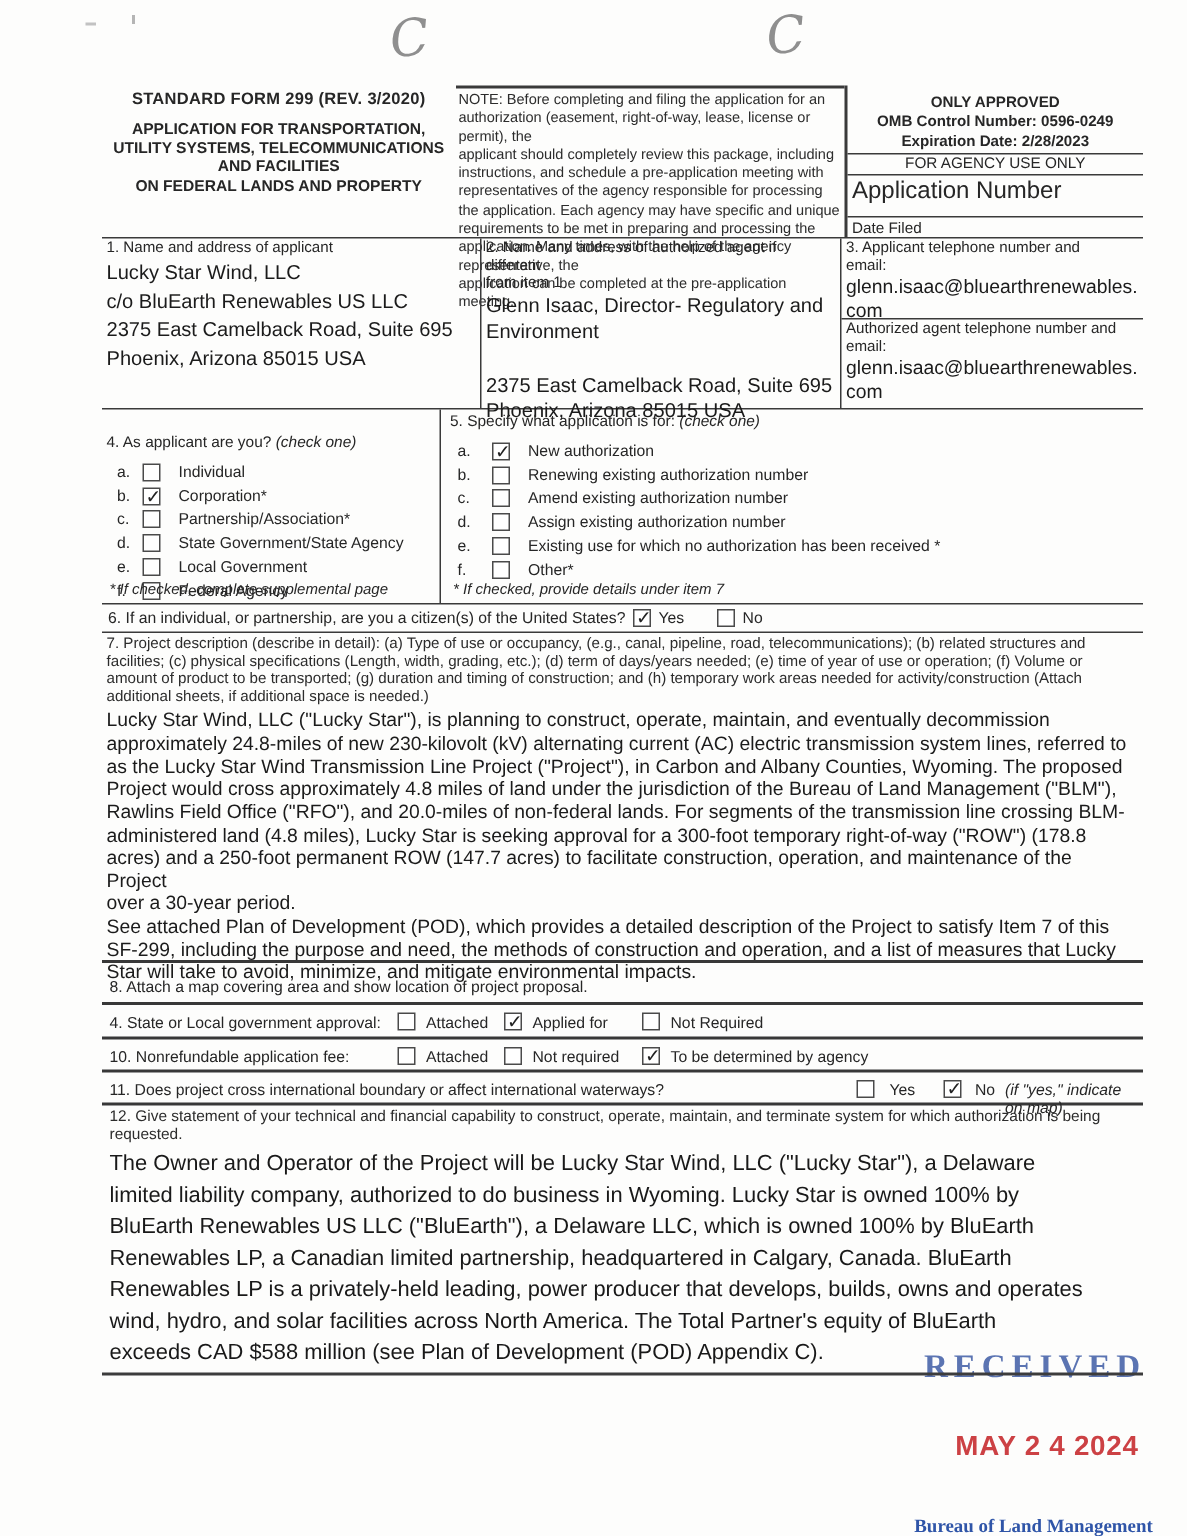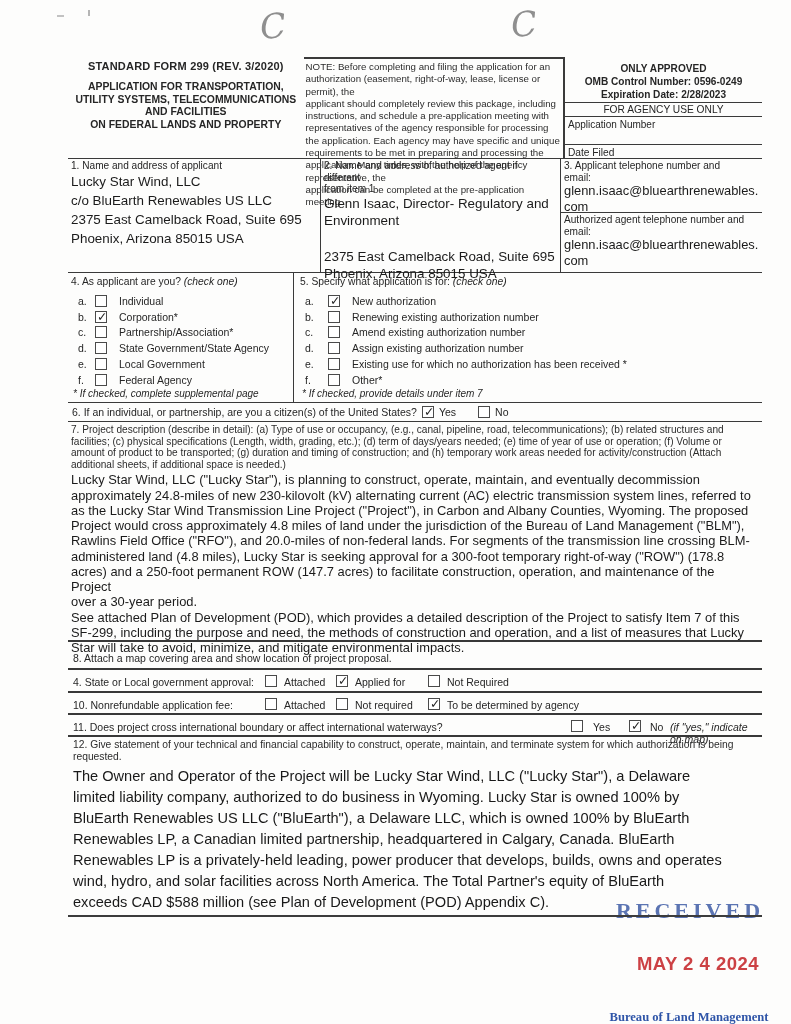--- a/index.html
+++ b/index.html
@@ -31,38 +31,38 @@
   
   .top { display: flex; }
   .top-left { width: 495px; display: flex; flex-direction: row; }
   .hdr { height: 55px; text-align: center; }
   .form-title { font-weight: bold; font-size: 11px; padding-top: 3px; letter-spacing: .2px; }
   .app-title { font-weight: bold; font-size: 10.4px; line-height: 12.5px; margin-top: 9px; white-space: pre-line; }
   .note { height: 64px; border-top: 2px solid #3a3a3a; font-size: 9.7px; line-height: 12.3px; white-space: pre-line; padding: 2px 2px 0 2px; color:#2c2c2c; }
   .top-right { width: 199px; border-left: 2px solid #3a3a3a; display: flex; flex-direction: column; }
   .approved { height: 45px; text-align: center; font-weight: bold; font-size: 10.1px; line-height: 13px; padding-top: 5px; }
   .agency-use { height: 15px; border-top: 1.5px solid #3a3a3a; border-bottom: 1.5px solid #3a3a3a; text-align: center; font-size: 10.2px; line-height: 13px; }
-  .appnum { height: 28px; border-bottom: 1.5px solid #3a3a3a; font-size: 10px; padding: 2px 0 0 3px; }
+  .appnum { height: 28px; border-bottom: 1.5px solid #3a3a3a; font-size: 16px; padding: 2px 0 0 3px; }
   .datefiled { flex: 1; font-size: 10.2px; padding: 2px 0 0 3px; }
 
   
   .row123 { display: flex; border-top: 1.5px solid #3a3a3a; height: 114px; }
   .c1 { width: 252px; padding: 1px 4px 0 3px; }
   .c2 { width: 240px; border-left: 1.5px solid #3a3a3a; padding: 1px 4px 0 3px; }
   .c3 { width: 202px; border-left: 1.5px solid #3a3a3a; display: flex; flex-direction: column; }
   .cell-label { font-size: 10.1px; line-height: 11.6px; white-space: pre-line; }
   .cell-value { font-size: 13.4px; line-height: 19px; white-space: pre-line; color: #1b1b1b; }
   .c2 .cell-value { line-height: 17.6px; }
   .c3-sub1 { height: 54px; border-bottom: 1.5px solid #3a3a3a; padding: 1px 2px 0 3px; }
   .c3-sub2 { flex: 1; padding: 1px 2px 0 3px; }
   .email { font-size: 12.9px; line-height: 15.5px; word-break: break-all; color: #1b1b1b; }
 
   
   .row45 { display: flex; border-top: 1.5px solid #3a3a3a; height: 130px; }
-  .c4 { width: 225px; position: relative; padding: 3px 0 0 3px; }
+  .c4 { width: 225px; position: relative; padding: 3px 0 0 3px; margin-top: 14px; }
   .c5 { width: 469px; border-left: 1.5px solid #3a3a3a; position: relative; padding: 3px 0 0 6px; }
   .sec-head { font-size: 10.3px; }
   .sec-head .it { font-style: italic; }
   .opts { margin-top: 6px; }
   .opt { display: flex; align-items: center; height: 15.8px; font-size: 10.5px; }
   .opt .letter { width: 24px; padding-left: 7px; }
   .c5 .opt .letter { width: 28px; padding-left: 5px; }
   .opt .cb { margin-right: 12px; }
   .footnote { position: absolute; bottom: 3px; left: 5px; font-style: italic; font-size: 10px; }
   .c5 .footnote { left: 8px; }

